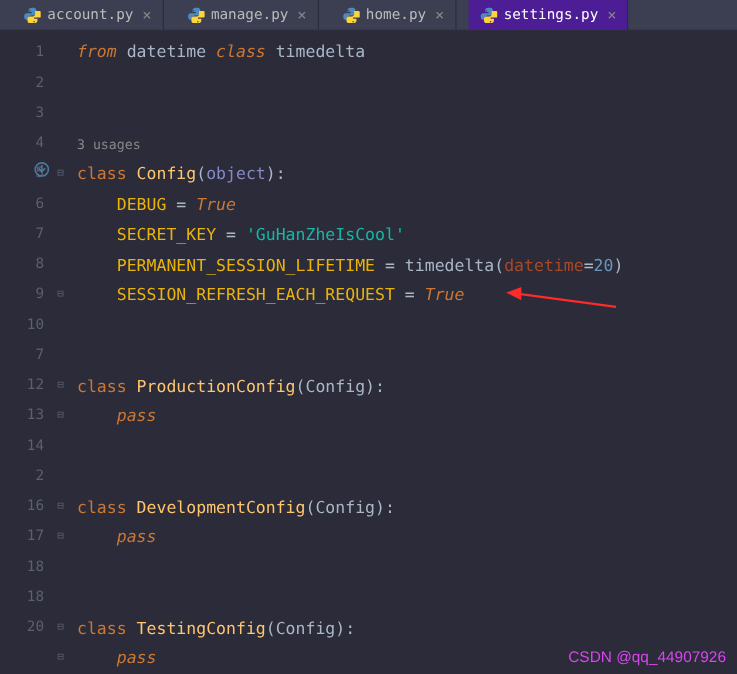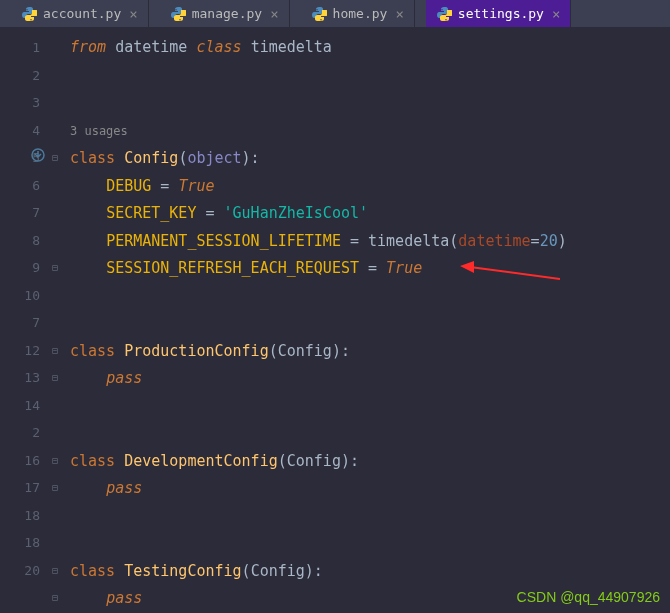--- a/index.html
+++ b/index.html
@@ -50,21 +50,21 @@
 .cls { color: #ffc66d; }
 .builtin { color: #8888c6; }
 .str { color: #14b8a6; }
 .param { color: #aa4926; }
 .num { color: #6897bb; }
 .field { color: #eab308; }
 .usages { color: #888; font-size: 12px; font-style: normal; }
 .ref { color: #a9b7c6; }
 .watermark {
   position: absolute; bottom: 8px; right: 10px;
-  color: #84cc16; font-size: 14px; font-family: sans-serif;
+  color: #d946ef; font-size: 14px; font-family: sans-serif;
 }
 .arrow {
   position: absolute; top: 261px; left: 460px;
   width: 100px; height: 20px; pointer-events: none;
 }
 </style>
 </head>
 <body>
 
 <div class="tabs">

